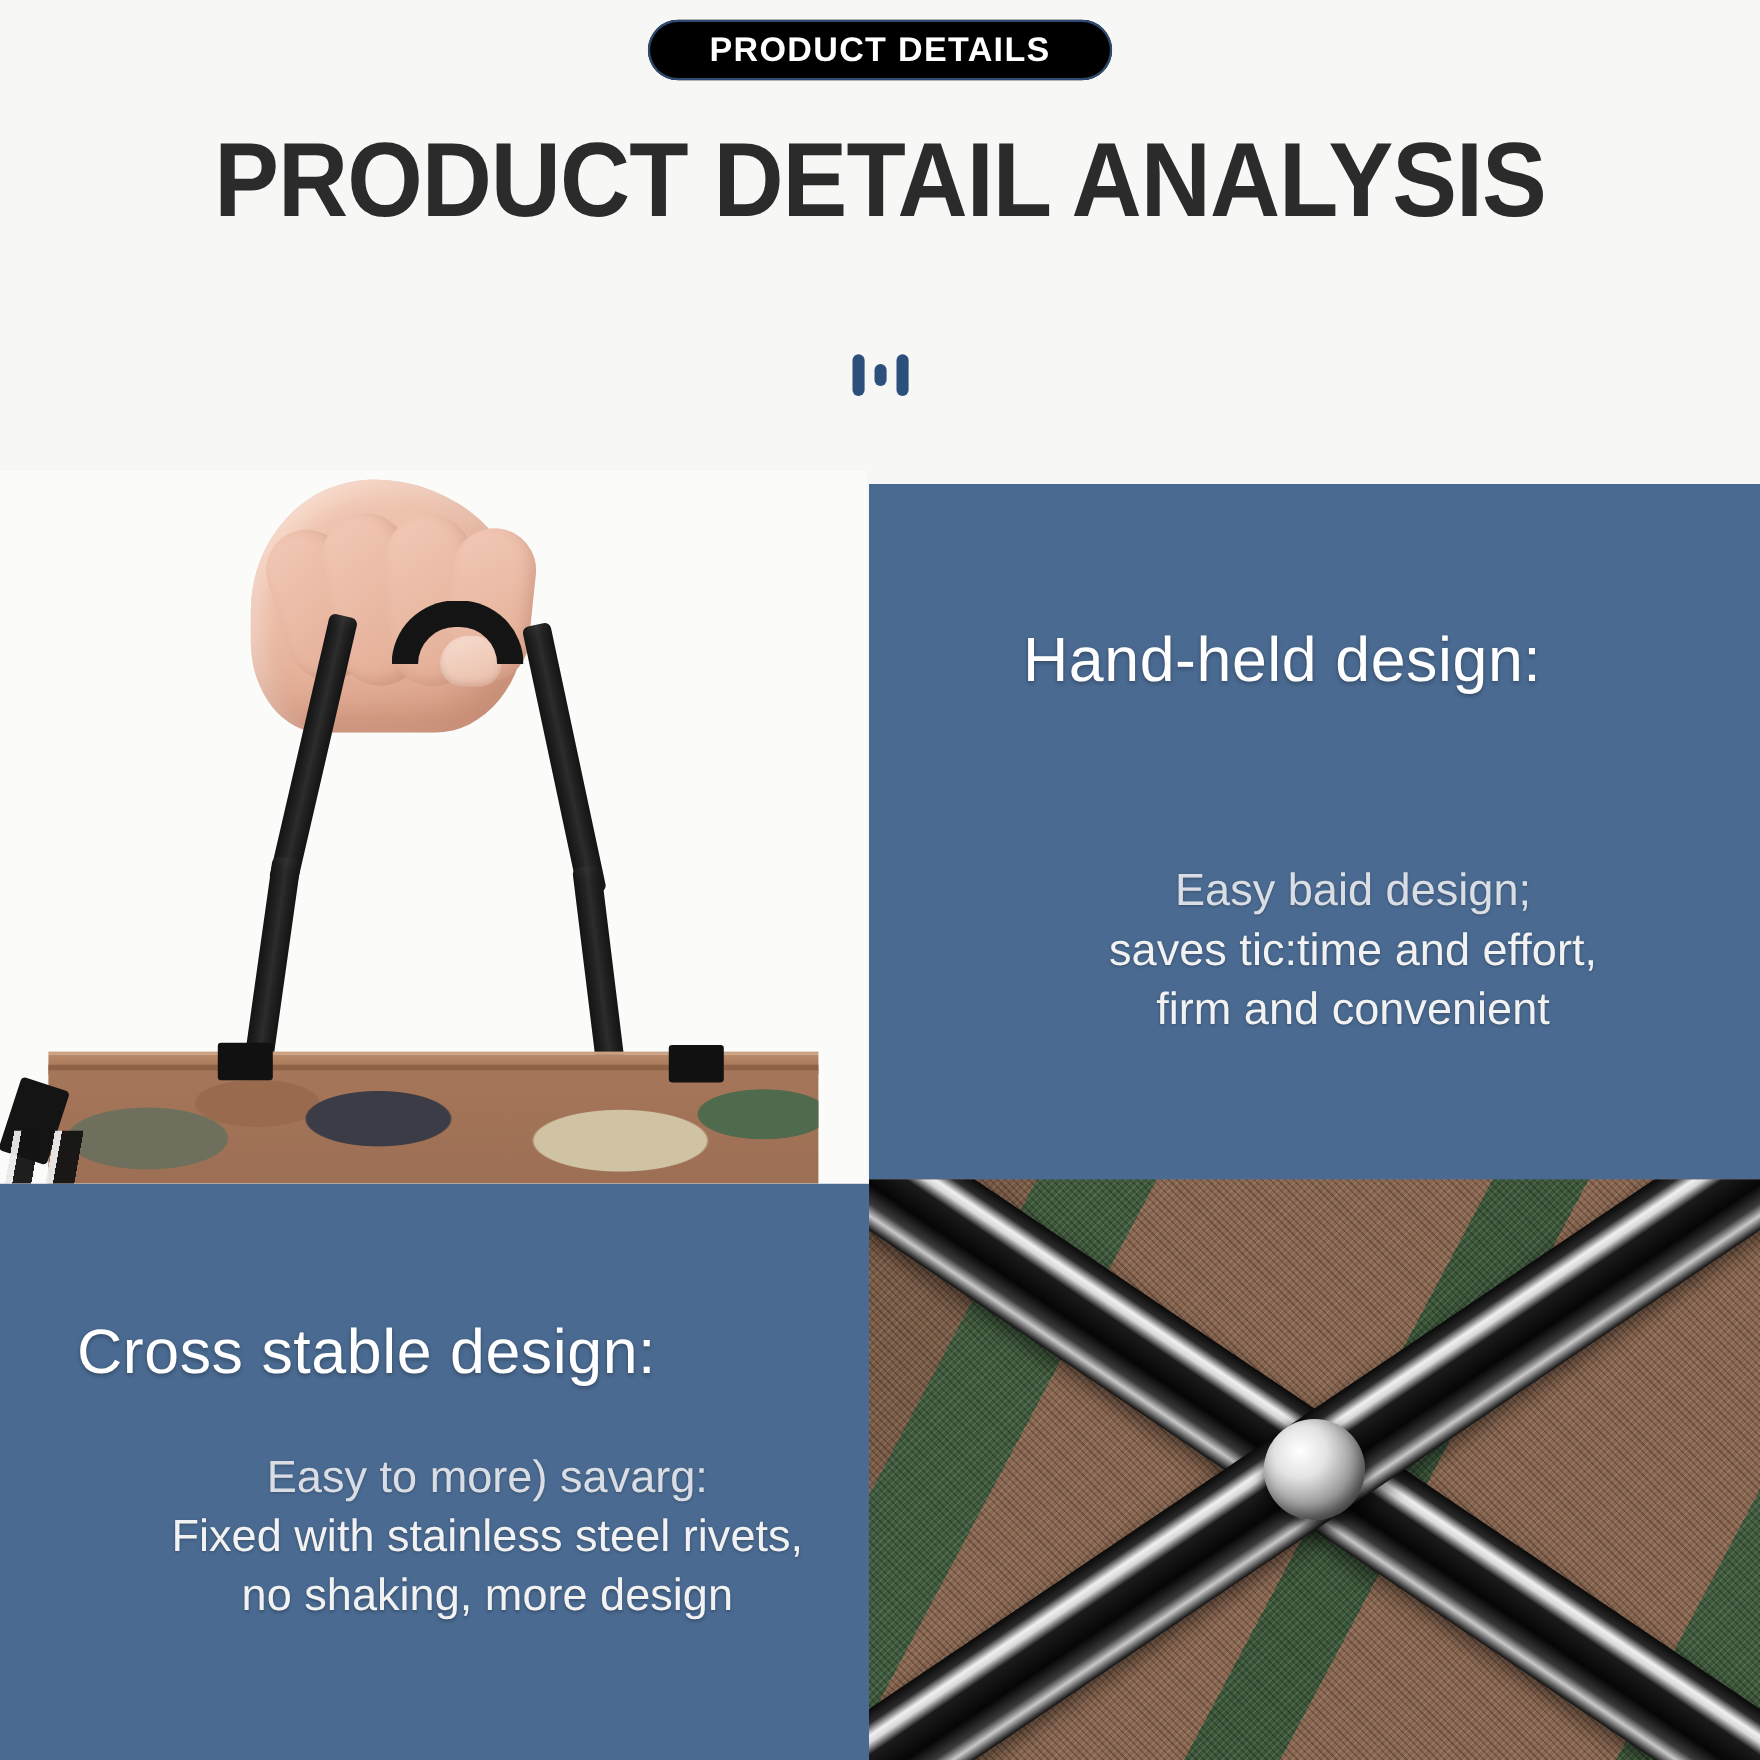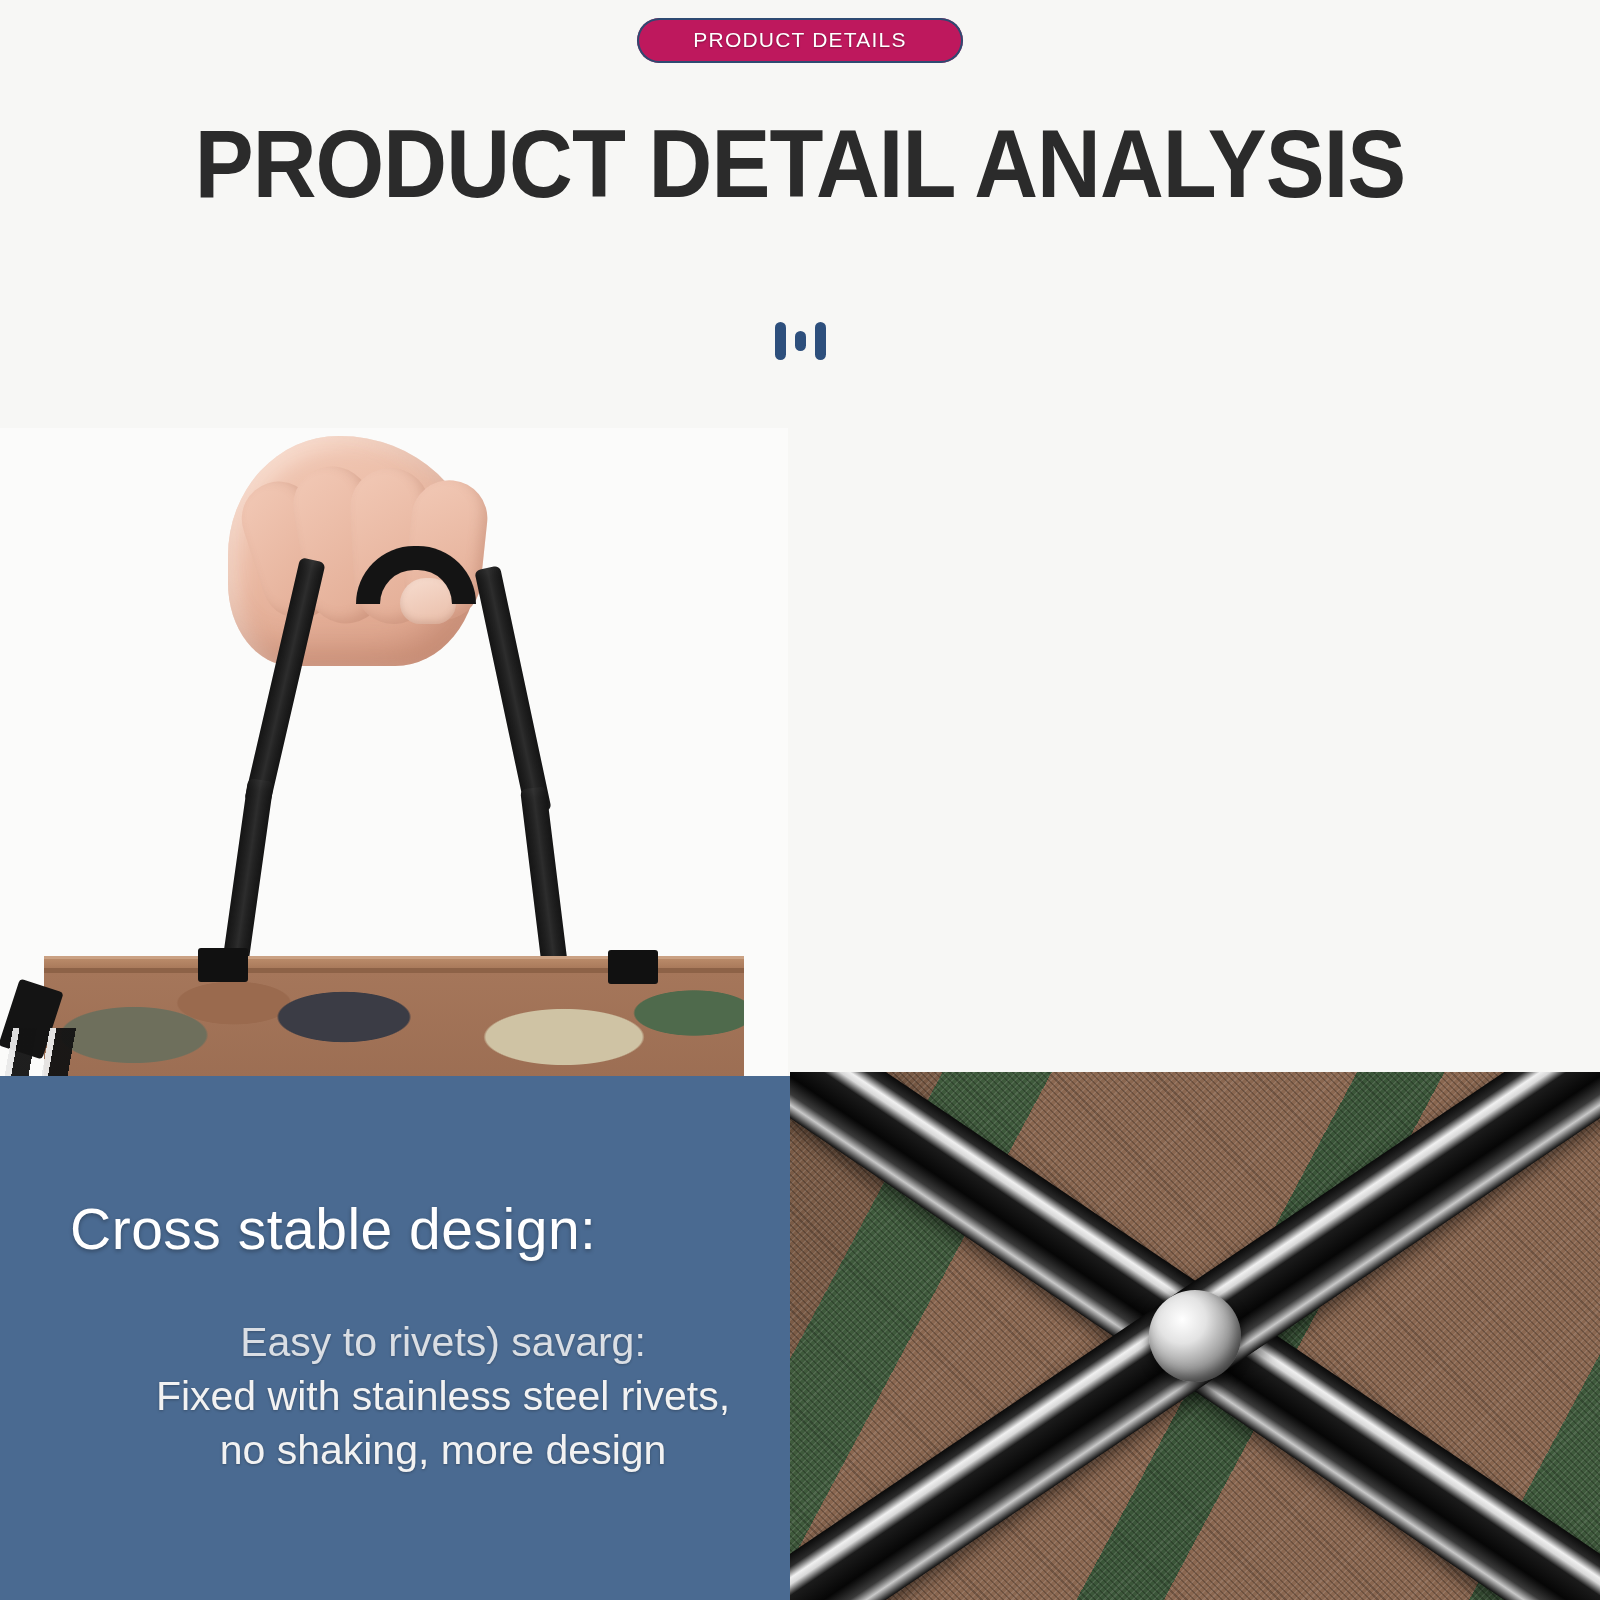--- a/index.html
+++ b/index.html
@@ -25,26 +25,26 @@
   
   .badge-row {
     position: absolute;
     top: 18px;
     left: 0;
     width: 1600px;
     display: flex;
     justify-content: center;
   }
   .badge {
-    background: #be185d;
+    background: #000000;
     color: #ffffff;
     border-radius: 40px;
     padding: 11px 56px 13px 56px;
-    font-size: 21px;
-    font-weight: normal;
+    font-size: 31px;
+    font-weight: bold;
     letter-spacing: 1.2px;
     font-family: "Liberation Sans", sans-serif;
     text-shadow: 0 1px 2px rgba(0,0,0,0.35);
     box-shadow: 0 0 0 2px #2e4a72 inset;
     line-height: 1;
     white-space: nowrap;
   }
 
   .page-title {
     position: absolute;
@@ -337,26 +337,36 @@
       <div class="strap strap-right-bot"></div>
       <div class="bag-rim"></div>
       <div class="bag"></div>
       <div class="strap-anchor sa1"></div>
       <div class="strap-anchor sa2"></div>
       <div class="bag-side-strap"></div>
       <div class="bag-frame-bit"></div>
     </div>
   </div>
 
+  <div class="quad q-tr">
+    <div class="panel-blue tr">
+      <div class="panel-heading">Hand-held design:</div>
+      <div class="panel-body">
+        <span class="line garbled">Easy baid design;</span>
+        <span class="line">saves tic:time and effort,</span>
+        <span class="line">firm and convenient</span>
+      </div>
+    </div>
+  </div>
 
   <div class="quad q-bl">
     <div class="panel-blue bl">
       <div class="panel-heading">Cross stable design:</div>
       <div class="panel-body">
-        <span class="line garbled">Easy to rivets) savarg:</span>
+        <span class="line garbled">Easy to more) savarg:</span>
         <span class="line">Fixed with stainless steel rivets,</span>
         <span class="line">no shaking, more design</span>
       </div>
     </div>
   </div>
 
   <div class="quad q-br">
     <div class="photo-cross">
       <div class="mesh"></div>
       <div class="bar-x bar-a"></div>

